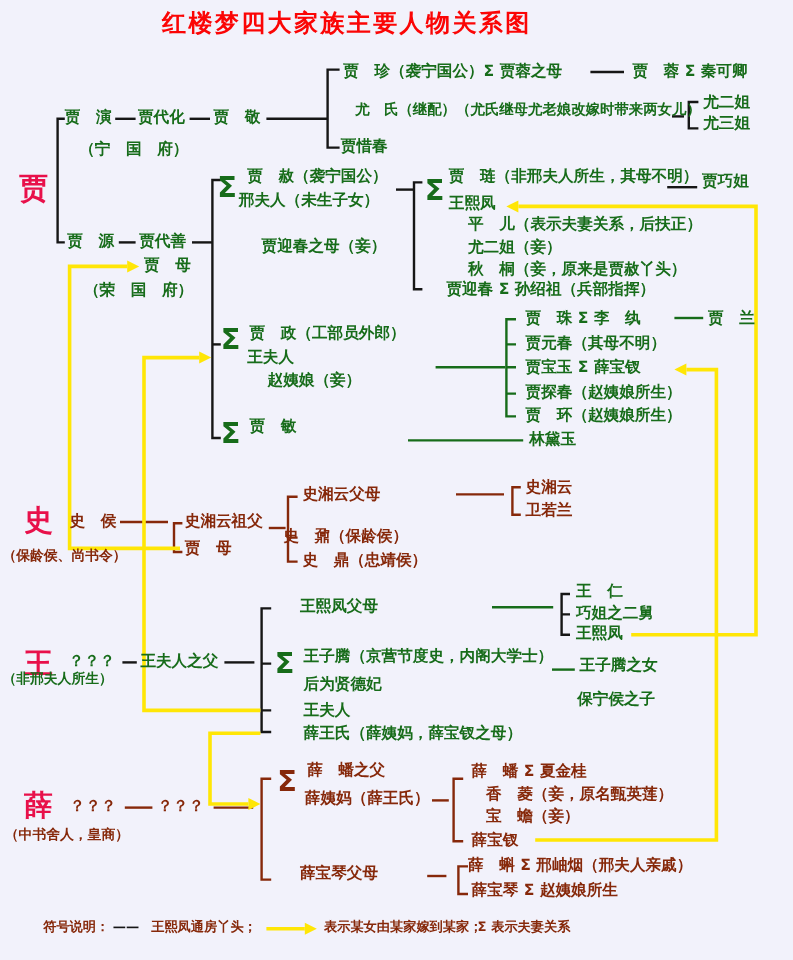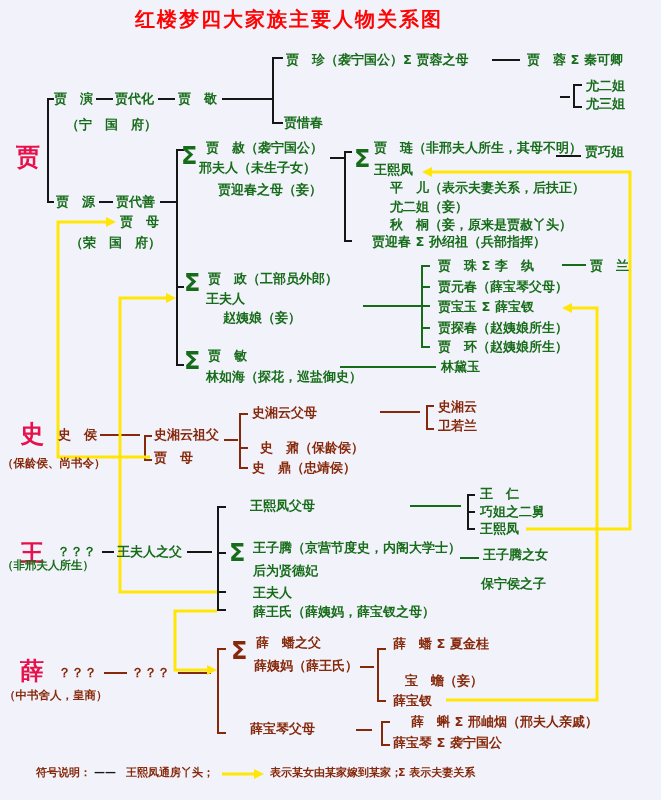--- a/index.html
+++ b/index.html
@@ -86,61 +86,61 @@
 
 <div class="t title">红楼梦四大家族主要人物关系图</div>
 
 <div class="t fam" style="left:16px;top:144px">贾</div>
 <div class="t g" style="left:54px;top:92px">贾　演</div>
 <div class="t g" style="left:115px;top:92px">贾代化</div>
 <div class="t g" style="left:178px;top:92px">贾　敬</div>
 <div class="t g" style="left:66px;top:118px">（宁　国　府）</div>
 <div class="t g" style="left:286px;top:53px">贾　珍（袭宁国公）Σ 贾蓉之母</div>
 <div class="t g" style="left:527px;top:53px">贾　蓉 Σ 秦可卿</div>
+<div class="t g" style="left:296px;top:84px;font-size:12px">尤　氏（继配）（尤氏继母尤老娘改嫁时带来两女儿）</div>
 <div class="t g" style="left:586px;top:79px">尤二姐</div>
 <div class="t g" style="left:586px;top:97px">尤三姐</div>
 <div class="t g" style="left:284px;top:116px">贾惜春</div>
 <div class="t g" style="left:56px;top:195px">贾　源</div>
 <div class="t g" style="left:116px;top:195px">贾代善</div>
 <div class="t g" style="left:120px;top:215px">贾　母</div>
 <div class="t g" style="left:70px;top:236px">（荣　国　府）</div>
 <div class="t g sig" style="left:181px;top:143px">Σ</div>
 <div class="t g" style="left:206px;top:141px">贾　赦（袭宁国公）</div>
 <div class="t g" style="left:199px;top:161px">邢夫人（未生子女）</div>
-<div class="t g" style="left:218px;top:183px">贾迎春之母（妾）</div>
+<div class="t g" style="left:218px;top:199px">贾迎春之母（妾）</div>
 <div class="t g sig" style="left:354px;top:146px">Σ</div>
 <div class="t g" style="left:374px;top:141px">贾　琏（非邢夫人所生，其母不明）</div>
 <div class="t g" style="left:585px;top:145px">贾巧姐</div>
 <div class="t g" style="left:374px;top:163px">王熙凤</div>
 <div class="t g" style="left:390px;top:181px">平　儿（表示夫妻关系，后扶正）</div>
 <div class="t g" style="left:390px;top:200px">尤二姐（妾）</div>
 <div class="t g" style="left:372px;top:235px">贾迎春 Σ 孙绍祖（兵部指挥）</div>
 <div class="t g" style="left:390px;top:218px">秋　桐（妾，原来是贾赦丫头）</div>
 <div class="t g sig" style="left:184px;top:270px">Σ</div>
 <div class="t g" style="left:208px;top:272px">贾　政（工部员外郎）</div>
 <div class="t g" style="left:206px;top:292px">王夫人</div>
 <div class="t g" style="left:223px;top:311px">赵姨娘（妾）</div>
 <div class="t g sig" style="left:184px;top:348px">Σ</div>
 <div class="t g" style="left:208px;top:349px">贾　敏</div>
-<div class="t g" style="left:206px;top:370px">林如海（探花，巡盐御史）</div>
 <div class="t g" style="left:438px;top:259px">贾　珠 Σ 李　纨</div>
 <div class="t g" style="left:590px;top:259px">贾　兰</div>
-<div class="t g" style="left:438px;top:280px">贾元春（薛宝琴父母）</div>
+<div class="t g" style="left:438px;top:280px">贾元春（其母不明）</div>
 <div class="t g" style="left:438px;top:300px">贾宝玉 Σ 薛宝钗</div>
 <div class="t g" style="left:438px;top:321px">贾探春（赵姨娘所生）</div>
 <div class="t g" style="left:438px;top:340px">贾　环（赵姨娘所生）</div>
 <div class="t g" style="left:441px;top:360px">林黛玉</div>
 
 <div class="t fam" style="left:20px;top:421px">史</div>
 <div class="t m" style="left:58px;top:428px">史　侯</div>
 <div class="t m small" style="left:2px;top:456px">（保龄侯、尚书令）</div>
 <div class="t m" style="left:154px;top:428px">史湘云祖父</div>
 <div class="t m" style="left:154px;top:451px">贾　母</div>
 <div class="t m" style="left:252px;top:406px">史湘云父母</div>
-<div class="t m" style="left:260px;top:441px">史　鼐（保龄侯）</div>
+<div class="t m" style="left:236px;top:441px">史　鼐（保龄侯）</div>
 <div class="t m" style="left:252px;top:461px">史　鼎（忠靖侯）</div>
 <div class="t m" style="left:438px;top:400px">史湘云</div>
 <div class="t m" style="left:438px;top:419px">卫若兰</div>
 
 <div class="t fam" style="left:20px;top:540px">王</div>
 <div class="t g" style="left:57px;top:545px">？？？</div>
 <div class="t g" style="left:117px;top:545px">王夫人之父</div>
 <div class="t g small" style="left:2px;top:558px">（非邢夫人所生）</div>
 <div class="t g" style="left:250px;top:499px">王熙凤父母</div>
 <div class="t g sig" style="left:229px;top:540px">Σ</div>
@@ -156,24 +156,25 @@
 
 <div class="t fam" style="left:20px;top:658px">薛</div>
 <div class="t m" style="left:58px;top:666px">？？？</div>
 <div class="t m" style="left:131px;top:666px">？？？</div>
 <div class="t m small" style="left:4px;top:688px">（中书舍人，皇商）</div>
 <div class="t m sig" style="left:231px;top:638px">Σ</div>
 <div class="t m" style="left:256px;top:636px">薛　蟠之父</div>
 <div class="t m" style="left:254px;top:659px">薛姨妈（薛王氏）</div>
 <div class="t m" style="left:250px;top:722px">薛宝琴父母</div>
 <div class="t m" style="left:393px;top:637px">薛　蟠 Σ 夏金桂</div>
+<div class="t m" style="left:405px;top:656px">香　菱（妾，原名甄英莲）</div>
 <div class="t m" style="left:405px;top:674px">宝　蟾（妾）</div>
 <div class="t m" style="left:393px;top:694px">薛宝钗</div>
-<div class="t m" style="left:411px;top:715px">薛　蝌 Σ 邢岫烟（邢夫人亲戚）</div>
-<div class="t m" style="left:393px;top:736px">薛宝琴 Σ 袭宁国公</div>
+<div class="t m" style="left:390px;top:715px">薛　蝌 Σ 邢岫烟（邢夫人亲戚）</div>
+<div class="t m" style="left:393px;top:736px">薛宝琴 Σ 赵姨娘所生</div>
 
 <div class="t m leg" style="left:36px;top:766px">符号说明：</div>
 <div class="t leg" style="left:94px;top:766px">——</div>
 <div class="t m leg" style="left:126px;top:766px">王熙凤通房丫头；</div>
 <div class="t m leg" style="left:270px;top:766px">表示某女由某家嫁到某家；</div>
 <div class="t m leg" style="left:398px;top:766px">Σ 表示夫妻关系</div>
 
 </div>
 
 </body></html>

